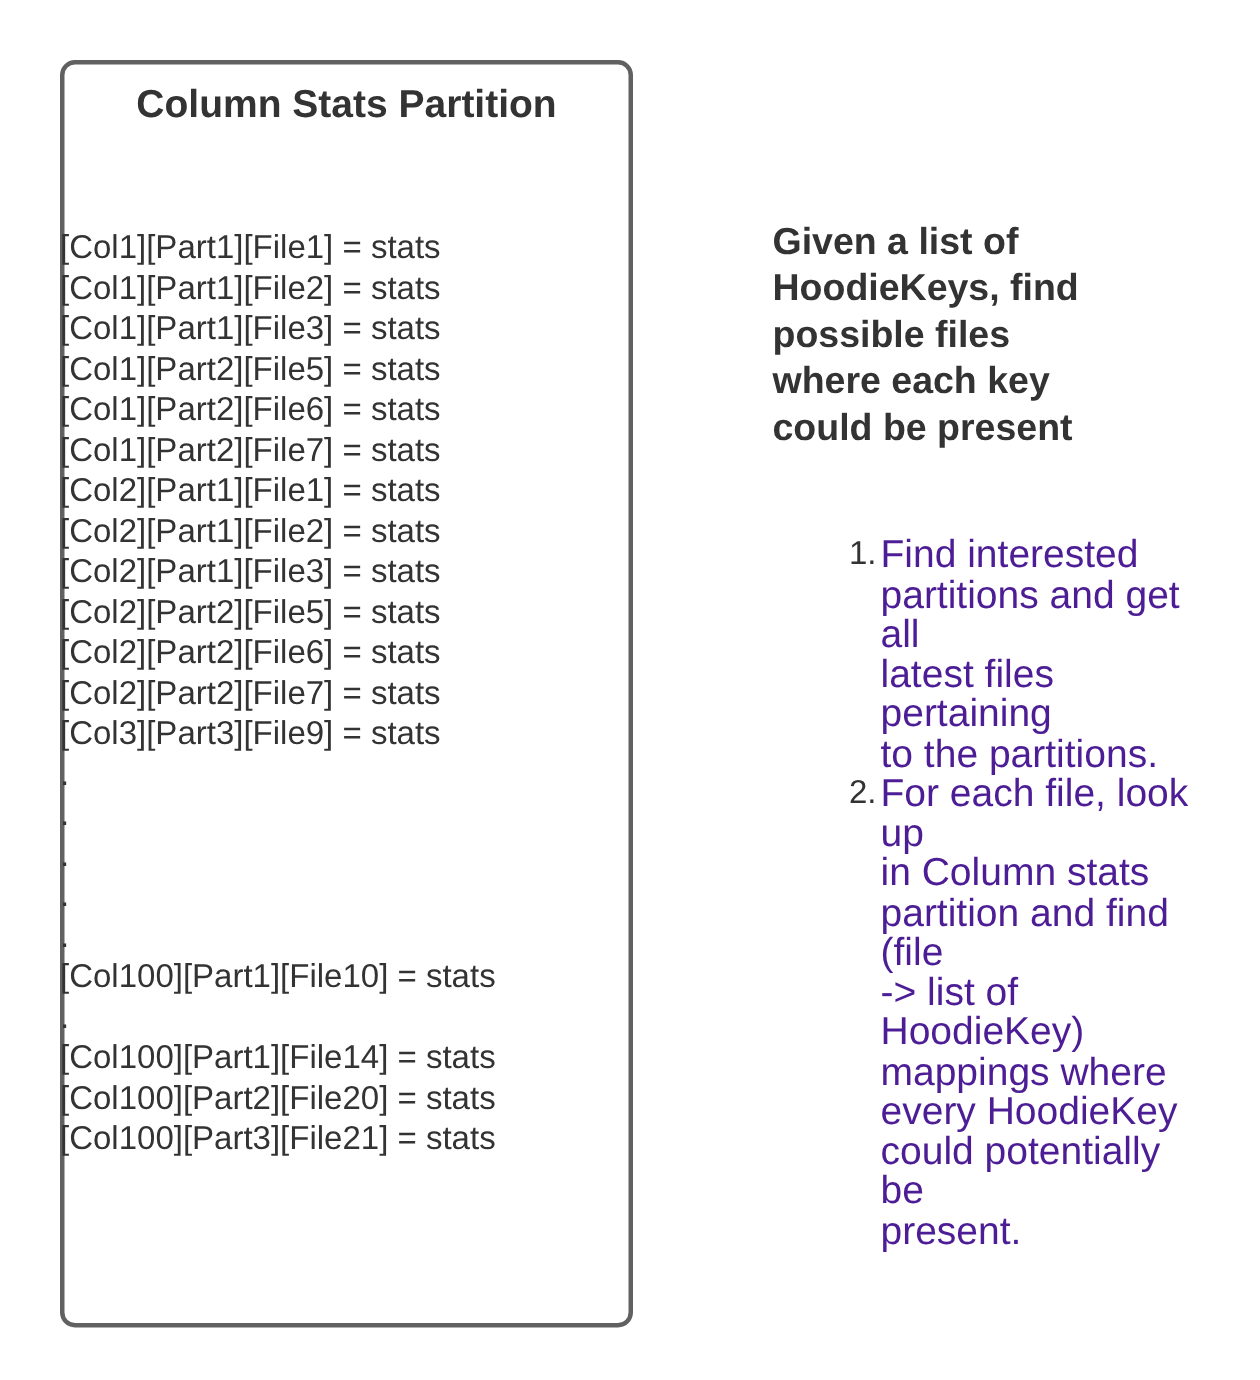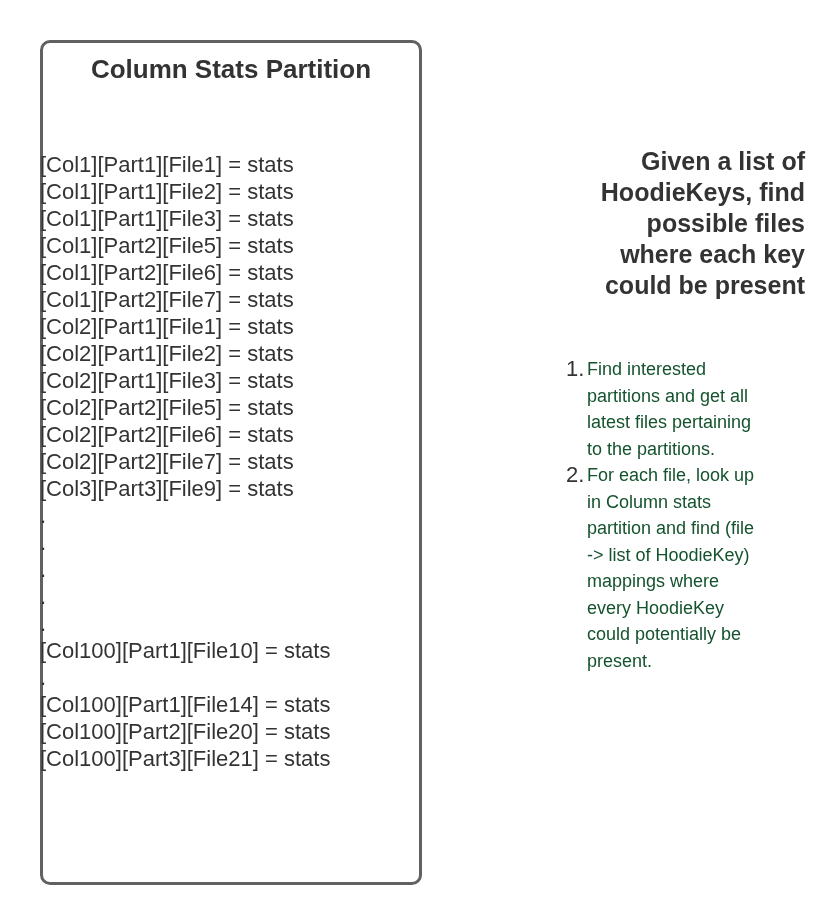--- a/index.html
+++ b/index.html
@@ -47,21 +47,21 @@
     font-size: 22px;
     line-height: 27px;
     color: #333333;
     white-space: pre-line;
   }
   .task-heading {
     position: absolute;
     left: 515px;
     top: 146px;
     width: 290px;
-    text-align: right;
+    text-align: left;
     font-size: 25px;
     font-weight: bold;
     line-height: 31px;
     color: #333333;
     white-space: pre-line;
   }
   .steps-list {
     position: absolute;
     left: 566px;
     top: 356px;
@@ -73,23 +73,23 @@
   }
   .step-number {
     flex: 0 0 21px;
     font-size: 22px;
     line-height: 26.5px;
     color: #333333;
     white-space: nowrap;
   }
   .step-text {
     flex: 1;
-    font-size: 18px;
+    font-size: 26px;
     line-height: 26.5px;
-    color: #14532d;
+    color: #4c1d95;
     white-space: pre-line;
   }
 </style>
 </head>
 <body>
 
 <div class="canvas">
 
   <div class="stats-box"></div>
 

